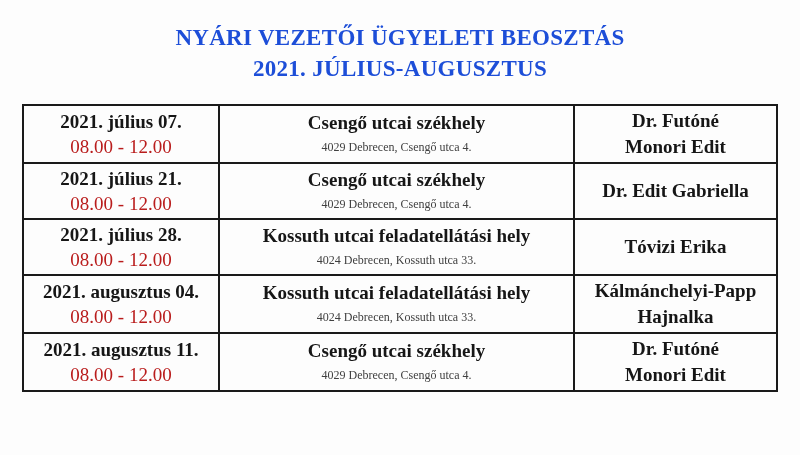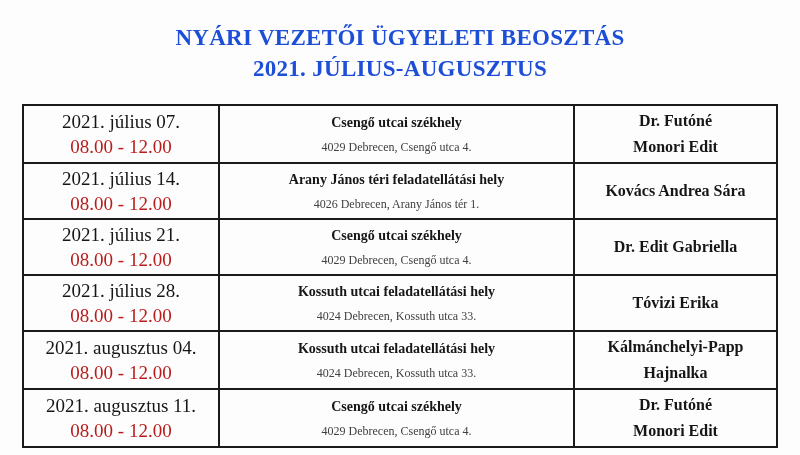--- a/index.html
+++ b/index.html
@@ -42,45 +42,45 @@
     text-align: center;
     vertical-align: middle;
     padding: 2px 6px;
     height: 50px;
   }
   col.c-date   { width: 196px; }
   col.c-place  { width: 355px; }
   col.c-person { width: 203px; }
   .date-text {
     display: block;
-    font-weight: normal;
+    font-weight: bold;
     font-size: 19px;
     line-height: 25px;
   }
   .time-text {
     display: block;
     font-size: 19px;
     line-height: 25px;
     color: #b91c1c;
   }
   .location-name {
     display: block;
     font-weight: bold;
-    font-size: 14px;
+    font-size: 19px;
     line-height: 25px;
   }
   .location-address {
     display: block;
     font-size: 12px;
     line-height: 24px;
     color: #404040;
   }
   .person-name {
     font-weight: bold;
-    font-size: 16px;
+    font-size: 19px;
     line-height: 26px;
     margin-top: 16px;
   }
 </style>
 </head>
 <body>
 
 <div class="page">
 
   <div class="title-block">
@@ -100,33 +100,20 @@
           <span class="date-text">2021. július 07.</span>
           <span class="time-text">08.00 - 12.00</span>
         </td>
         <td>
           <span class="location-name">Csengő utcai székhely</span>
           <span class="location-address">4029 Debrecen, Csengő utca 4.</span>
         </td>
         <td class="person-name">
             <div>Dr. Futóné</div>
             <div>Monori Edit</div>
-          </td>
-      </tr>
-      <tr>
-        <td>
-          <span class="date-text">2021. július 14.</span>
-          <span class="time-text">08.00 - 12.00</span>
-        </td>
-        <td>
-          <span class="location-name">Arany János téri feladatellátási hely</span>
-          <span class="location-address">4026 Debrecen, Arany János tér 1.</span>
-        </td>
-        <td class="person-name">
-            <div>Kovács Andrea Sára</div>
           </td>
       </tr>
       <tr>
         <td>
           <span class="date-text">2021. július 21.</span>
           <span class="time-text">08.00 - 12.00</span>
         </td>
         <td>
           <span class="location-name">Csengő utcai székhely</span>
           <span class="location-address">4029 Debrecen, Csengő utca 4.</span>

